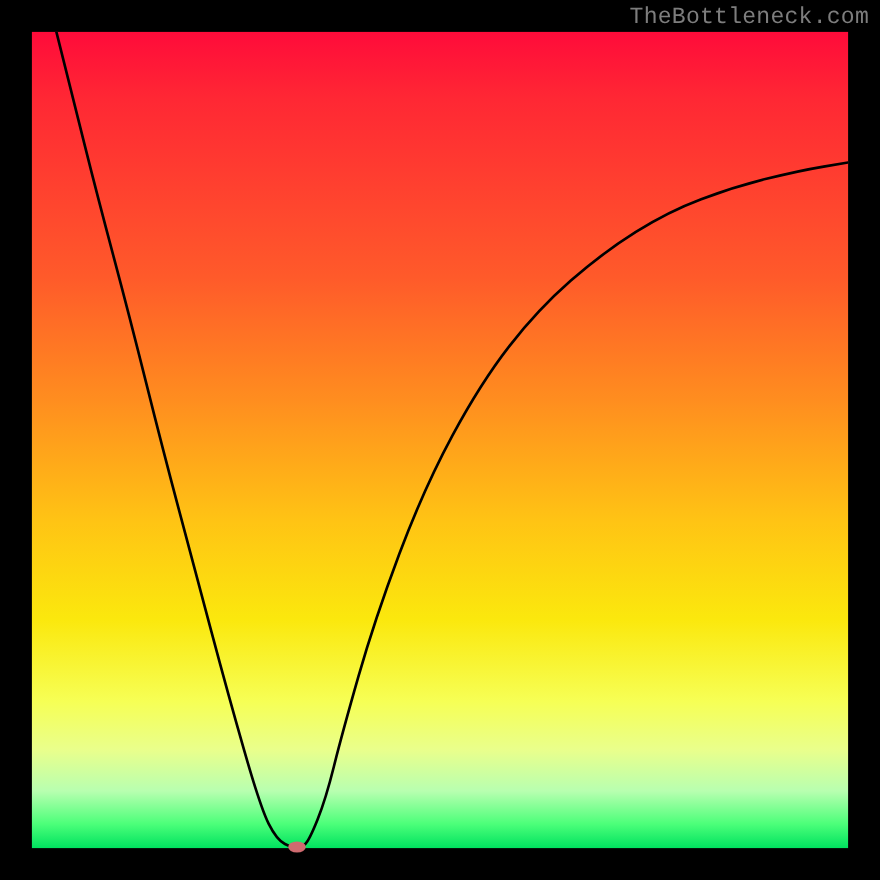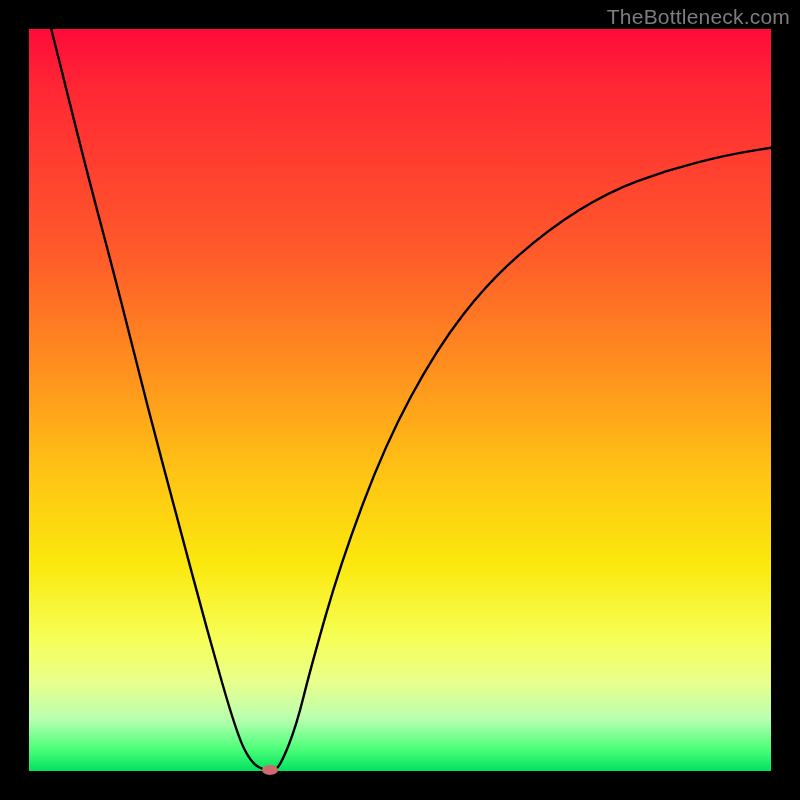--- a/index.html
+++ b/index.html
@@ -8,20 +8,21 @@
     width: 800px;
     height: 800px;
     background: #000;
     overflow: hidden;
     font-family: Arial, Helvetica, sans-serif;
   }
   .chart-wrap {
     position: relative;
     width: 800px;
     height: 800px;
+    font-family: Liberation Mono, monospace;
   }
   .plot-area {
     position: absolute;
     left: 29px;
     top: 29px;
     width: 742px;
     height: 742px;
     
     background: linear-gradient(
       to bottom,

